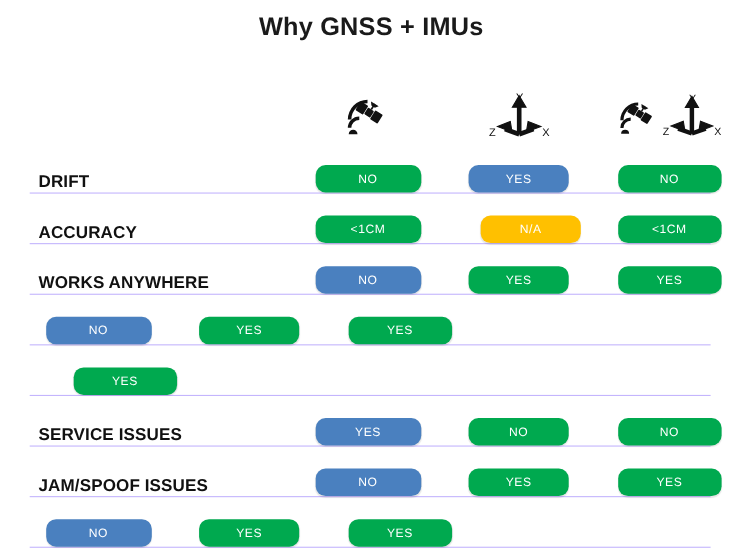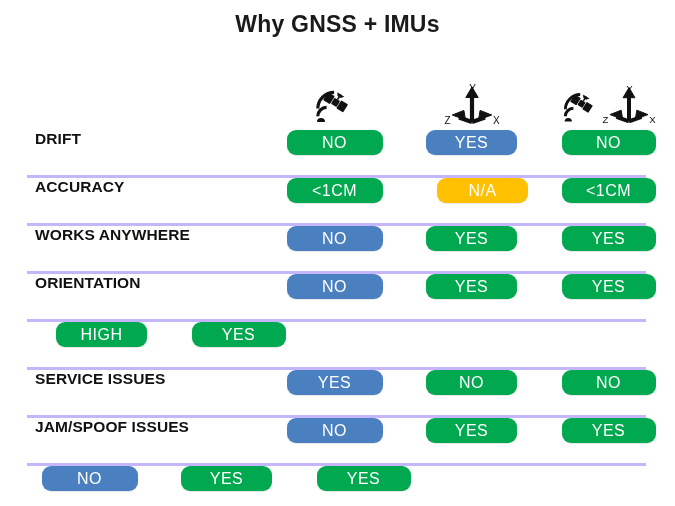--- a/index.html
+++ b/index.html
@@ -44,23 +44,23 @@
   }
 
   .head-row {
     display: flex;
     align-items: flex-end;
     height: 52px;
   }
 
   .row {
     display: flex;
-    align-items: flex-start;
+    align-items: flex-end;
     height: 45px;
-    border-bottom: 3px solid #c4b5fd;
+    border-bottom: 1px solid #c4b5fd;
     position: relative;
   }
   .row:first-of-type {
     border-top: none;
   }
 
   .cell-label {
     width: 245px;
     flex: 0 0 245px;
     box-sizing: border-box;
@@ -107,21 +107,21 @@
   }
 
   
   .badge {
     width: 96px;
     height: 25px;
     border-radius: 9px 9px 9px 9px;
     display: flex;
     align-items: center;
     justify-content: center;
-    font-size: 16px;
+    font-size: 11px;
     color: #ffffff;
     letter-spacing: 0.5px;
     box-shadow: 0 1px 1px rgba(0,0,0,0.10);
     user-select: none;
   }
   .badge.green  { background: #00a94f; }
   .badge.blue   { background: #4a80bf; }
   .badge.amber  { background: #ffc000; margin-left: 22px; }
 
   
@@ -270,39 +270,35 @@
       <div class="cell-col c2">
           <span class="badge green">YES</span>
         </div>
       <div class="gap"></div>
       <div class="cell-col c3">
           <span class="badge green">YES</span>
         </div>
     </div>
 
     <div class="row">
-      <div class="cell-label">ORIENTATION</div>
       <div class="cell-col c1">
           <span class="badge blue">NO</span>
         </div>
       <div class="gap"></div>
       <div class="cell-col c2">
           <span class="badge green">YES</span>
         </div>
       <div class="gap"></div>
       <div class="cell-col c3">
           <span class="badge green">YES</span>
         </div>
     </div>
 
     <div class="row">
       <div class="gap"></div>
-      <div class="cell-col c2">
-          <span class="badge green">HIGH</span>
-        </div>
       <div class="gap"></div>
       <div class="cell-col c3">
           <span class="badge green">YES</span>
         </div>
     </div>
 
     <div class="row">
       <div class="cell-label">SERVICE ISSUES</div>
       <div class="cell-col c1">
           <span class="badge blue">YES</span>

